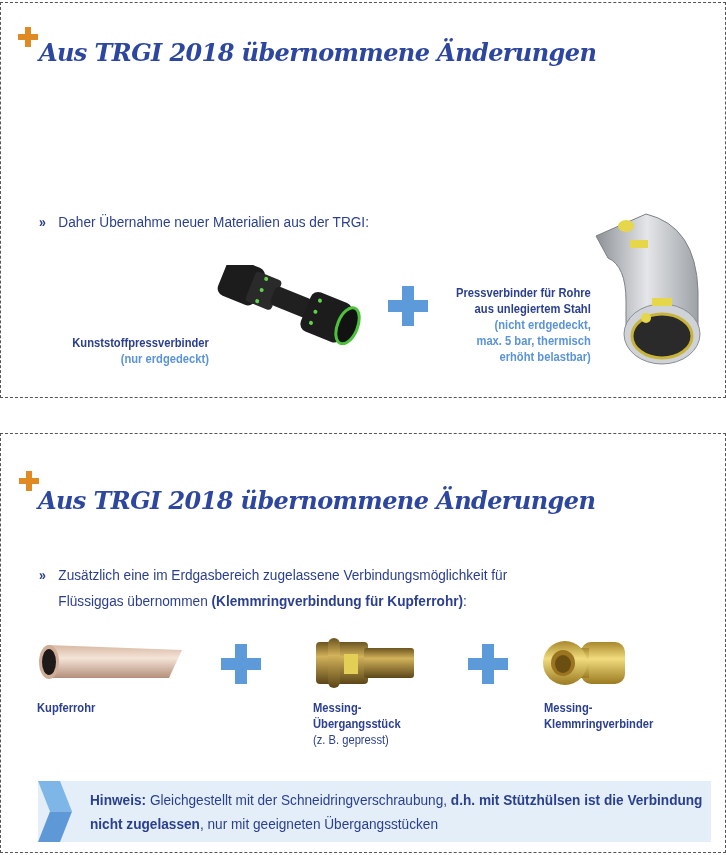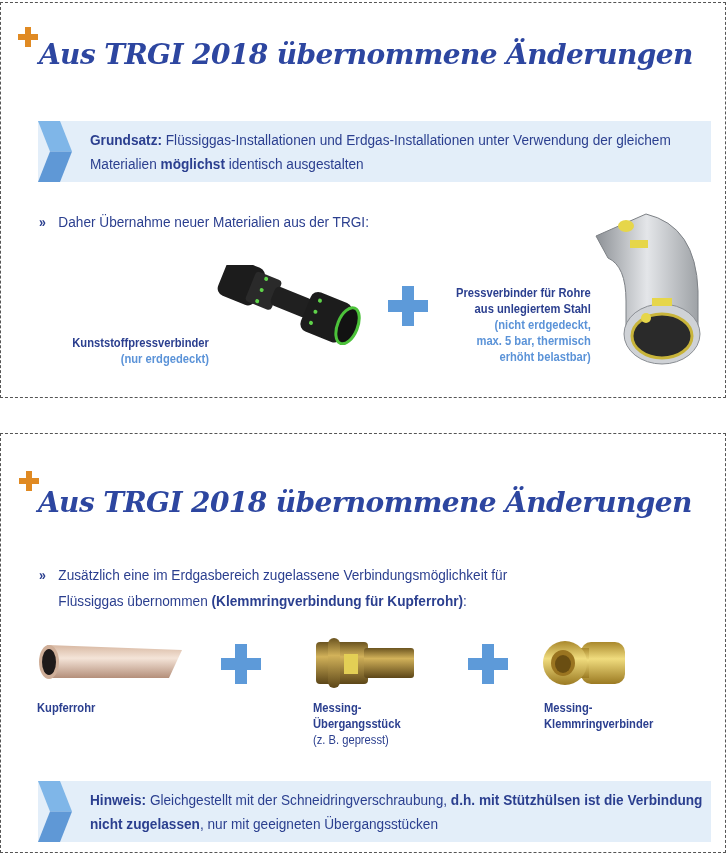--- a/index.html
+++ b/index.html
@@ -24,21 +24,21 @@
       content: ""; position: absolute; background: #e08a23;
     }
     .plus-orange::before { left: 7px; top: 0; width: 6px; height: 20px; }
     .plus-orange::after { left: 0; top: 7px; width: 20px; height: 6px; }
 
     .title {
       position: absolute;
       font-family: "DejaVu Serif", serif;
       font-style: italic;
       font-weight: bold;
-      font-size: 28px;
+      font-size: 24px;
       color: #2d46a0;
       letter-spacing: -0.6px;
       white-space: nowrap;
     }
 
     .callout {
       position: absolute;
       left: 37px;
       width: 673px;
       height: 61px;
@@ -102,29 +102,20 @@
 
     .product { position: absolute; }
   </style>
 </head>
 <body>
 
 <div class="slide" id="slide1">
   <div class="plus-orange" style="left:17px; top:24px;"></div>
   <div class="title" style="left:38px; top:35px;">Aus TRGI 2018 übernommene Änderungen</div>
 
-  <div class="callout" style="top:118px;">
-    <svg class="chevron" viewBox="0 0 34 61">
-      <polygon points="0,0 22,0 34,30.5 12,30.5" fill="#7fb6e8"></polygon>
-      <polygon points="12,30.5 34,30.5 22,61 0,61" fill="#5f98d6"></polygon>
-    </svg>
-    <div class="callout-text">
-      <b>Grundsatz:</b><span> Flüssiggas-Installationen und Erdgas-Installationen unter Verwendung der gleichem Materialien </span><b>möglichst</b><span> identisch ausgestalten</span>
-    </div>
-  </div>
 
   <div class="bullet-line" style="top:206px;">
     <span class="bullet-mark">»</span><span>Daher Übernahme neuer Materialien aus der TRGI:</span>
   </div>
 
   <svg class="product" style="left:205px; top:262px;" width="165" height="80" viewBox="0 0 165 80">
     <g transform="rotate(22 82 40)">
       <rect x="10" y="16" width="40" height="40" rx="8" fill="#1c1c1c"></rect>
       <rect x="40" y="20" width="28" height="32" rx="4" fill="#2a2a2a"></rect>
       <rect x="64" y="26" width="40" height="20" rx="5" fill="#202020"></rect>

